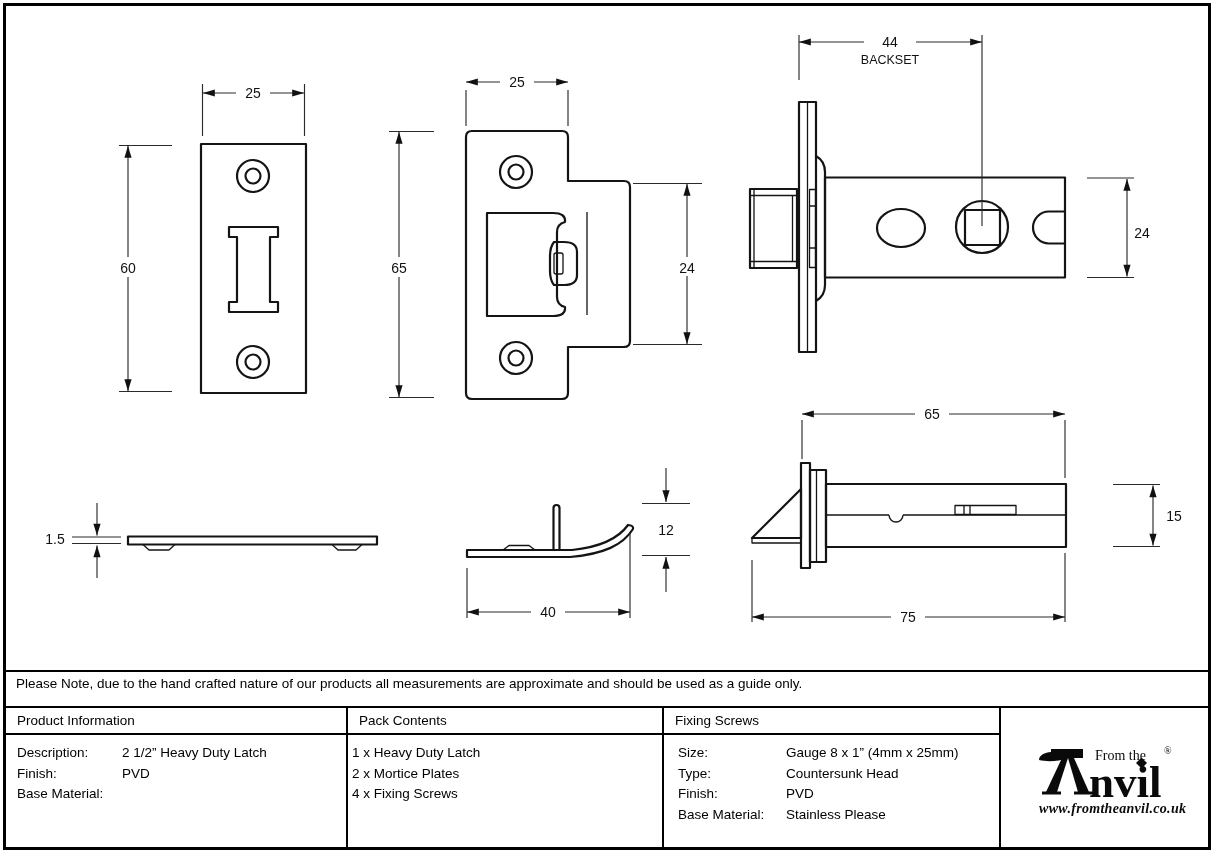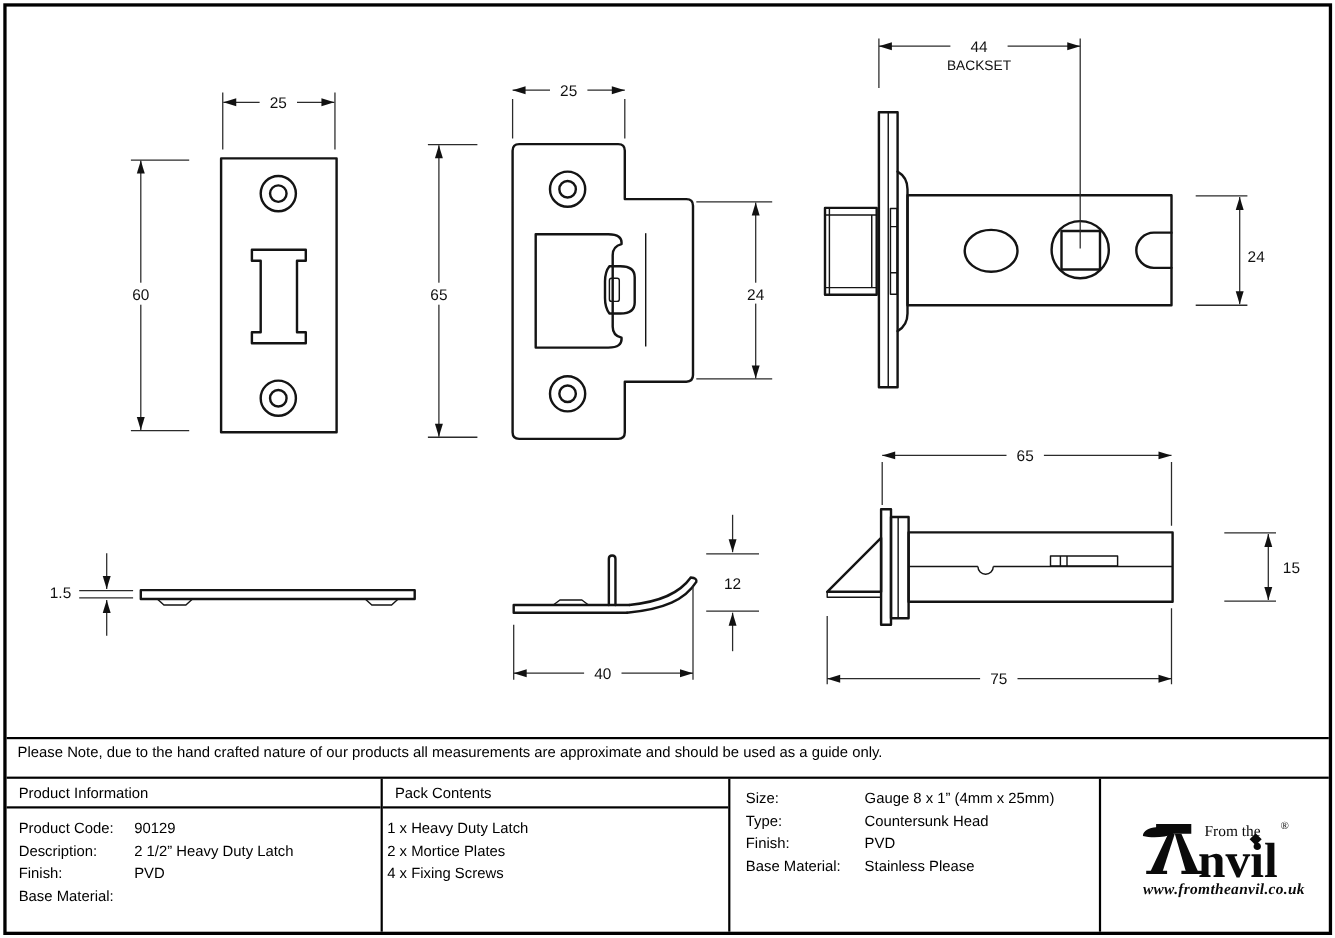--- a/index.html
+++ b/index.html
@@ -167,23 +167,20 @@
   <div class="note-row">
     <span>Please Note, due to the hand crafted nature of our products all measurements are approximate and should be used as a guide only.</span>
   </div>
 
   <div class="grid">
 
     <div class="col c1">
       <div class="hd">Product Information</div>
       <div class="cellbody">
         <div class="row">
-          <span class="lbl1">Product Code:</span><span>90129</span>
-        </div>
-        <div class="row">
           <span class="lbl1">Description:</span><span>2 1/2” Heavy Duty Latch</span>
         </div>
         <div class="row">
           <span class="lbl1">Finish:</span><span>PVD</span>
         </div>
         <div class="row">
           <span class="lbl1">Base Material:</span><span></span>
         </div>
       </div>
     </div>
@@ -191,20 +188,21 @@
     <div class="col c2">
       <div class="hd">Pack Contents</div>
       <div class="cellbody" style="padding-left:4px;">
         <div class="row">1 x Heavy Duty Latch</div>
         <div class="row">2 x Mortice Plates</div>
         <div class="row">4 x Fixing Screws</div>
       </div>
     </div>
 
     <div class="col c3">
+      <div class="hd">Fixing Screws</div>
       <div class="cellbody" style="padding-left:14px;">
         <div class="row">
           <span class="lbl3">Size:</span><span>Gauge 8 x 1” (4mm x 25mm)</span>
         </div>
         <div class="row">
           <span class="lbl3">Type:</span><span>Countersunk Head</span>
         </div>
         <div class="row">
           <span class="lbl3">Finish:</span><span>PVD</span>
         </div>

